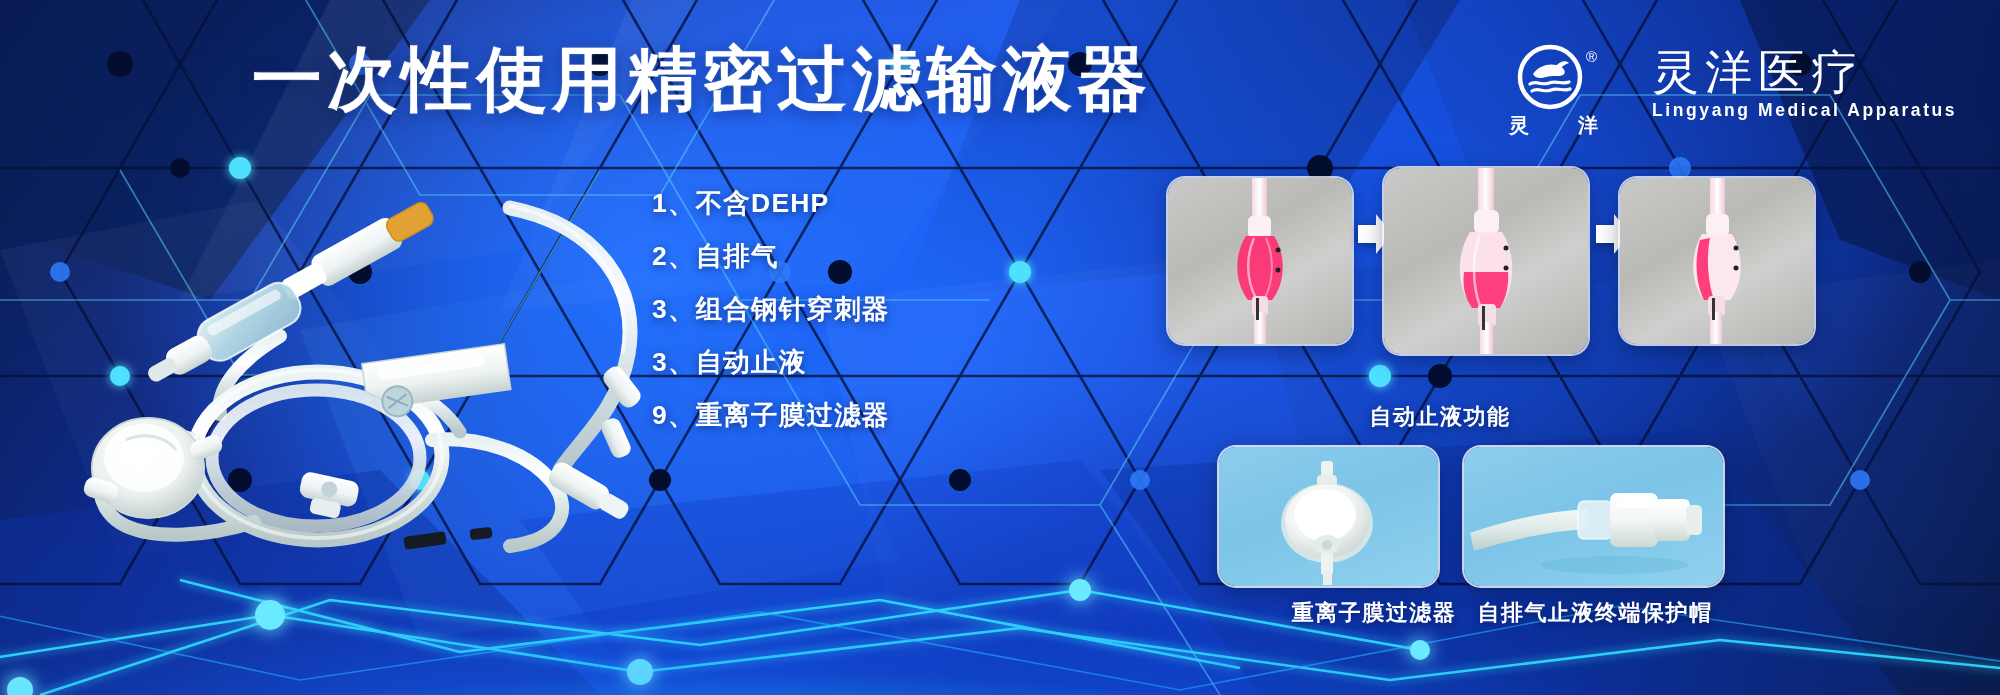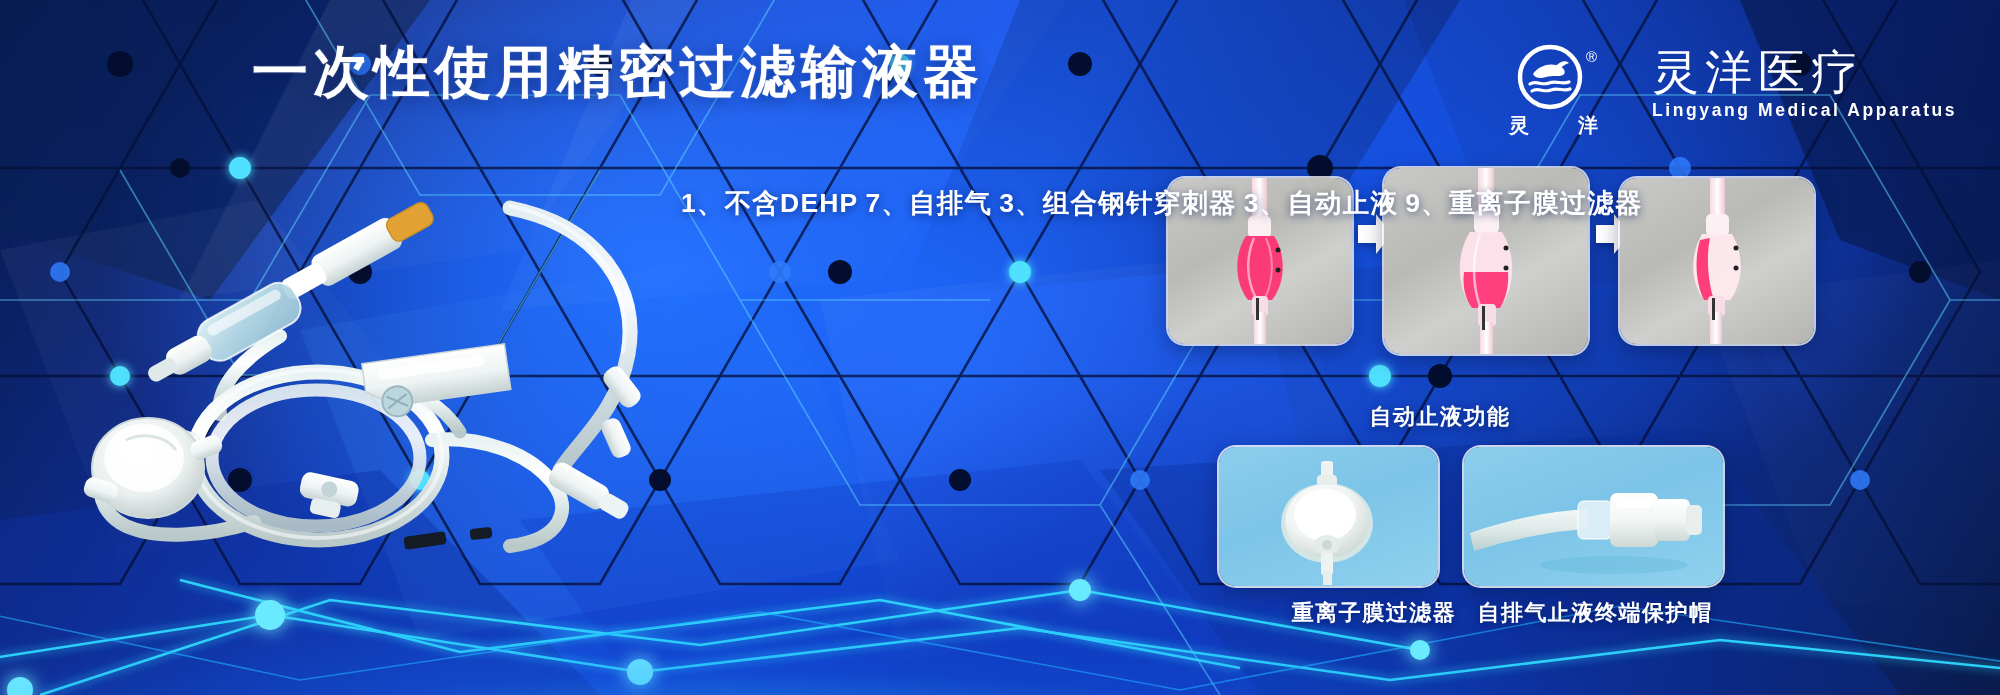--- a/index.html
+++ b/index.html
@@ -32,21 +32,21 @@
 
   .glowbottom {
     position:absolute; left:0; right:0; bottom:-40px; height:230px;
     background:radial-gradient(ellipse 1250px 150px at 38% 100%, rgba(40,190,255,.55) 0%, rgba(20,110,255,.18) 42%, rgba(0,0,0,0) 76%);
     pointer-events:none;
   }
 
   
   .title {
     position:absolute; left:252px; top:44px;
-    font-size:56px; font-weight:700; color:#ffffff;
+    font-size:70px; font-weight:700; color:#ffffff;
     letter-spacing:5px; line-height:1;
     white-space:nowrap;
     text-shadow:0 3px 16px rgba(0,24,90,.55), 0 0 2px rgba(255,255,255,.35);
     font-family:"Liberation Sans","DejaVu Sans",sans-serif;
   }
 
   
   .logo { position:absolute; left:1506px; top:44px; display:flex; align-items:flex-start; gap:22px; }
   .logo-mark { position:relative; width:96px; }
   .logo-mark .emblem { display:block; }
@@ -61,21 +61,21 @@
     white-space:nowrap;
   }
   .logo-en {
     font-size:17.5px; color:#fff; letter-spacing:2.6px; white-space:nowrap;
     margin-top:3px; font-weight:700;
   }
 
   
   .features {
     position:absolute; left:652px; top:176px;
-    display:flex; flex-direction:row; gap:7px;margin-left:29px;
+    display:flex; flex-direction:column; gap:0;
   }
   .feat {
     height:53px; display:flex; align-items:center;
     font-size:26.5px; font-weight:700; color:#ffffff;
     letter-spacing:1.2px; white-space:nowrap;
     text-shadow:0 2px 9px rgba(0,22,80,.6);
   }
 
   
   .hero { position:absolute; left:40px; top:140px; width:620px; height:420px; }
@@ -517,19 +517,19 @@
       <rect x="222" y="58" width="16" height="30" rx="5" fill="#e7eeeb"></rect>
       <ellipse cx="150" cy="118" rx="74" ry="9" fill="#5fb4d8" opacity=".35"></ellipse>
     </svg>
   </div>
 
   <div class="caption cap-filter">重离子膜过滤器</div>
   <div class="caption cap-cap">自排气止液终端保护帽</div>
 
   <div class="features">
     <div class="feat">1、不含DEHP</div>
-    <div class="feat">7、自排气</div>
+    <div class="feat">2、自排气</div>
     <div class="feat">3、组合钢针穿刺器</div>
     <div class="feat">3、自动止液</div>
     <div class="feat">9、重离子膜过滤器</div>
   </div>
 
 </div>
 
 </body></html>

